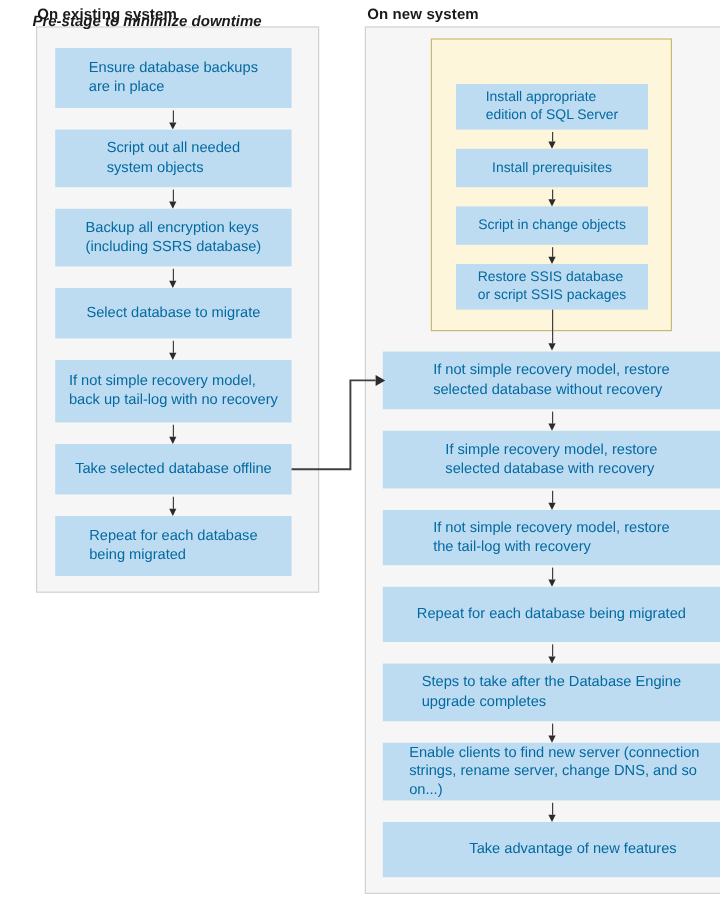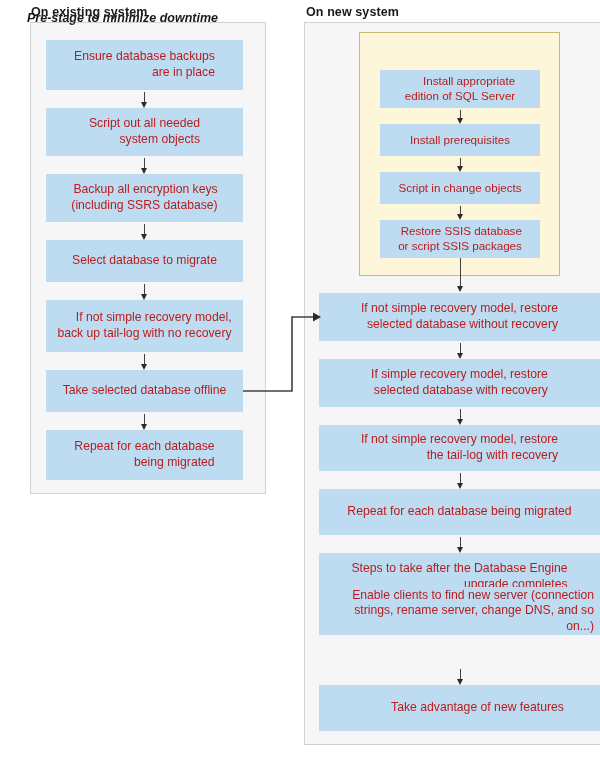--- a/index.html
+++ b/index.html
@@ -73,23 +73,23 @@
   }
 
   
   .node {
     position: absolute;
     background: #bedcf1;
     box-sizing: border-box;
     display: flex;
     align-items: center;
     justify-content: center;
-    text-align: right;
+    text-align: left;
     line-height: 1.28;
-    color: #b91c1c;
+    color: #0369a1;
   }
   .node .label {
     display: block;
     padding: 0 6px;
     white-space: pre-line;
   }
   .node-left  { left: 24px;  width: 197px; font-size: 12.2px; }
   .node-right { left: 297px; width: 281px; font-size: 12.2px; }
   .node-pre   { left: 358px; width: 160px; font-size: 11.6px; }
 
@@ -270,21 +270,21 @@
 
   <div class="node node-right" style="top:553px;height:48px;">
     <span class="label">Steps to take after the Database Engine
 upgrade completes</span>
   </div>
   <div class="arrow-v" style="left:434px;top:603px;height:16px;">
     <span class="shaft" style="height:10px;"></span>
       <span class="head"></span>
   </div>
 
-  <div class="node node-right" style="top:587px;height:48px;">
+  <div class="node node-right" style="top:619px;height:48px;padding-left:16px;">
     <span class="label">Enable clients to find new server (connection
 strings, rename server, change DNS, and so on...)</span>
   </div>
   <div class="arrow-v" style="left:434px;top:669px;height:16px;">
     <span class="shaft" style="height:10px;"></span>
       <span class="head"></span>
   </div>
 
   <div class="node node-right" style="top:685px;height:46px;padding-left:36px;">
     <span class="label">Take advantage of new features</span>

